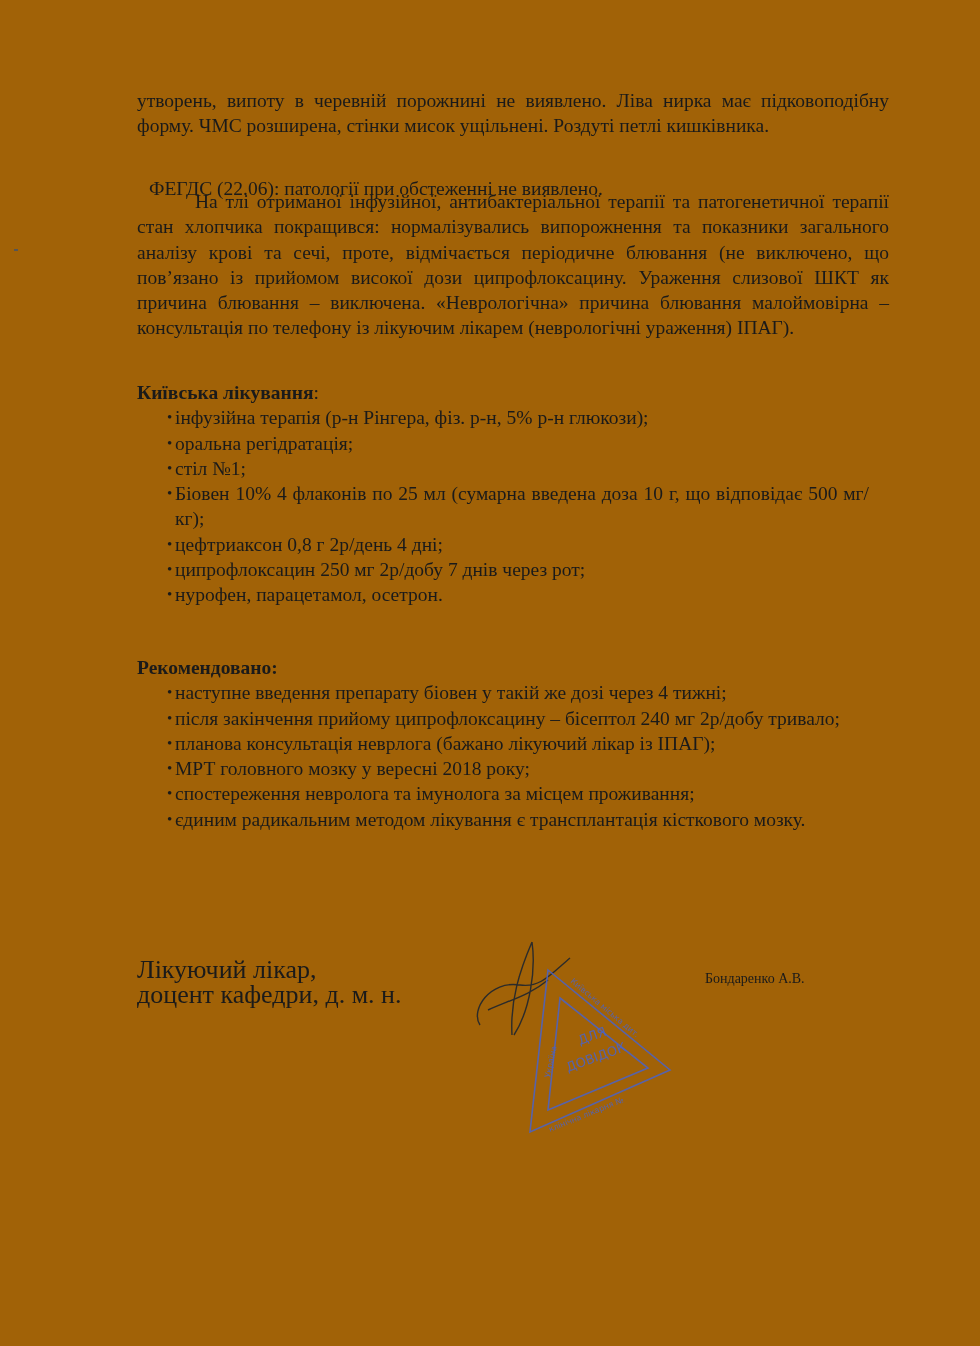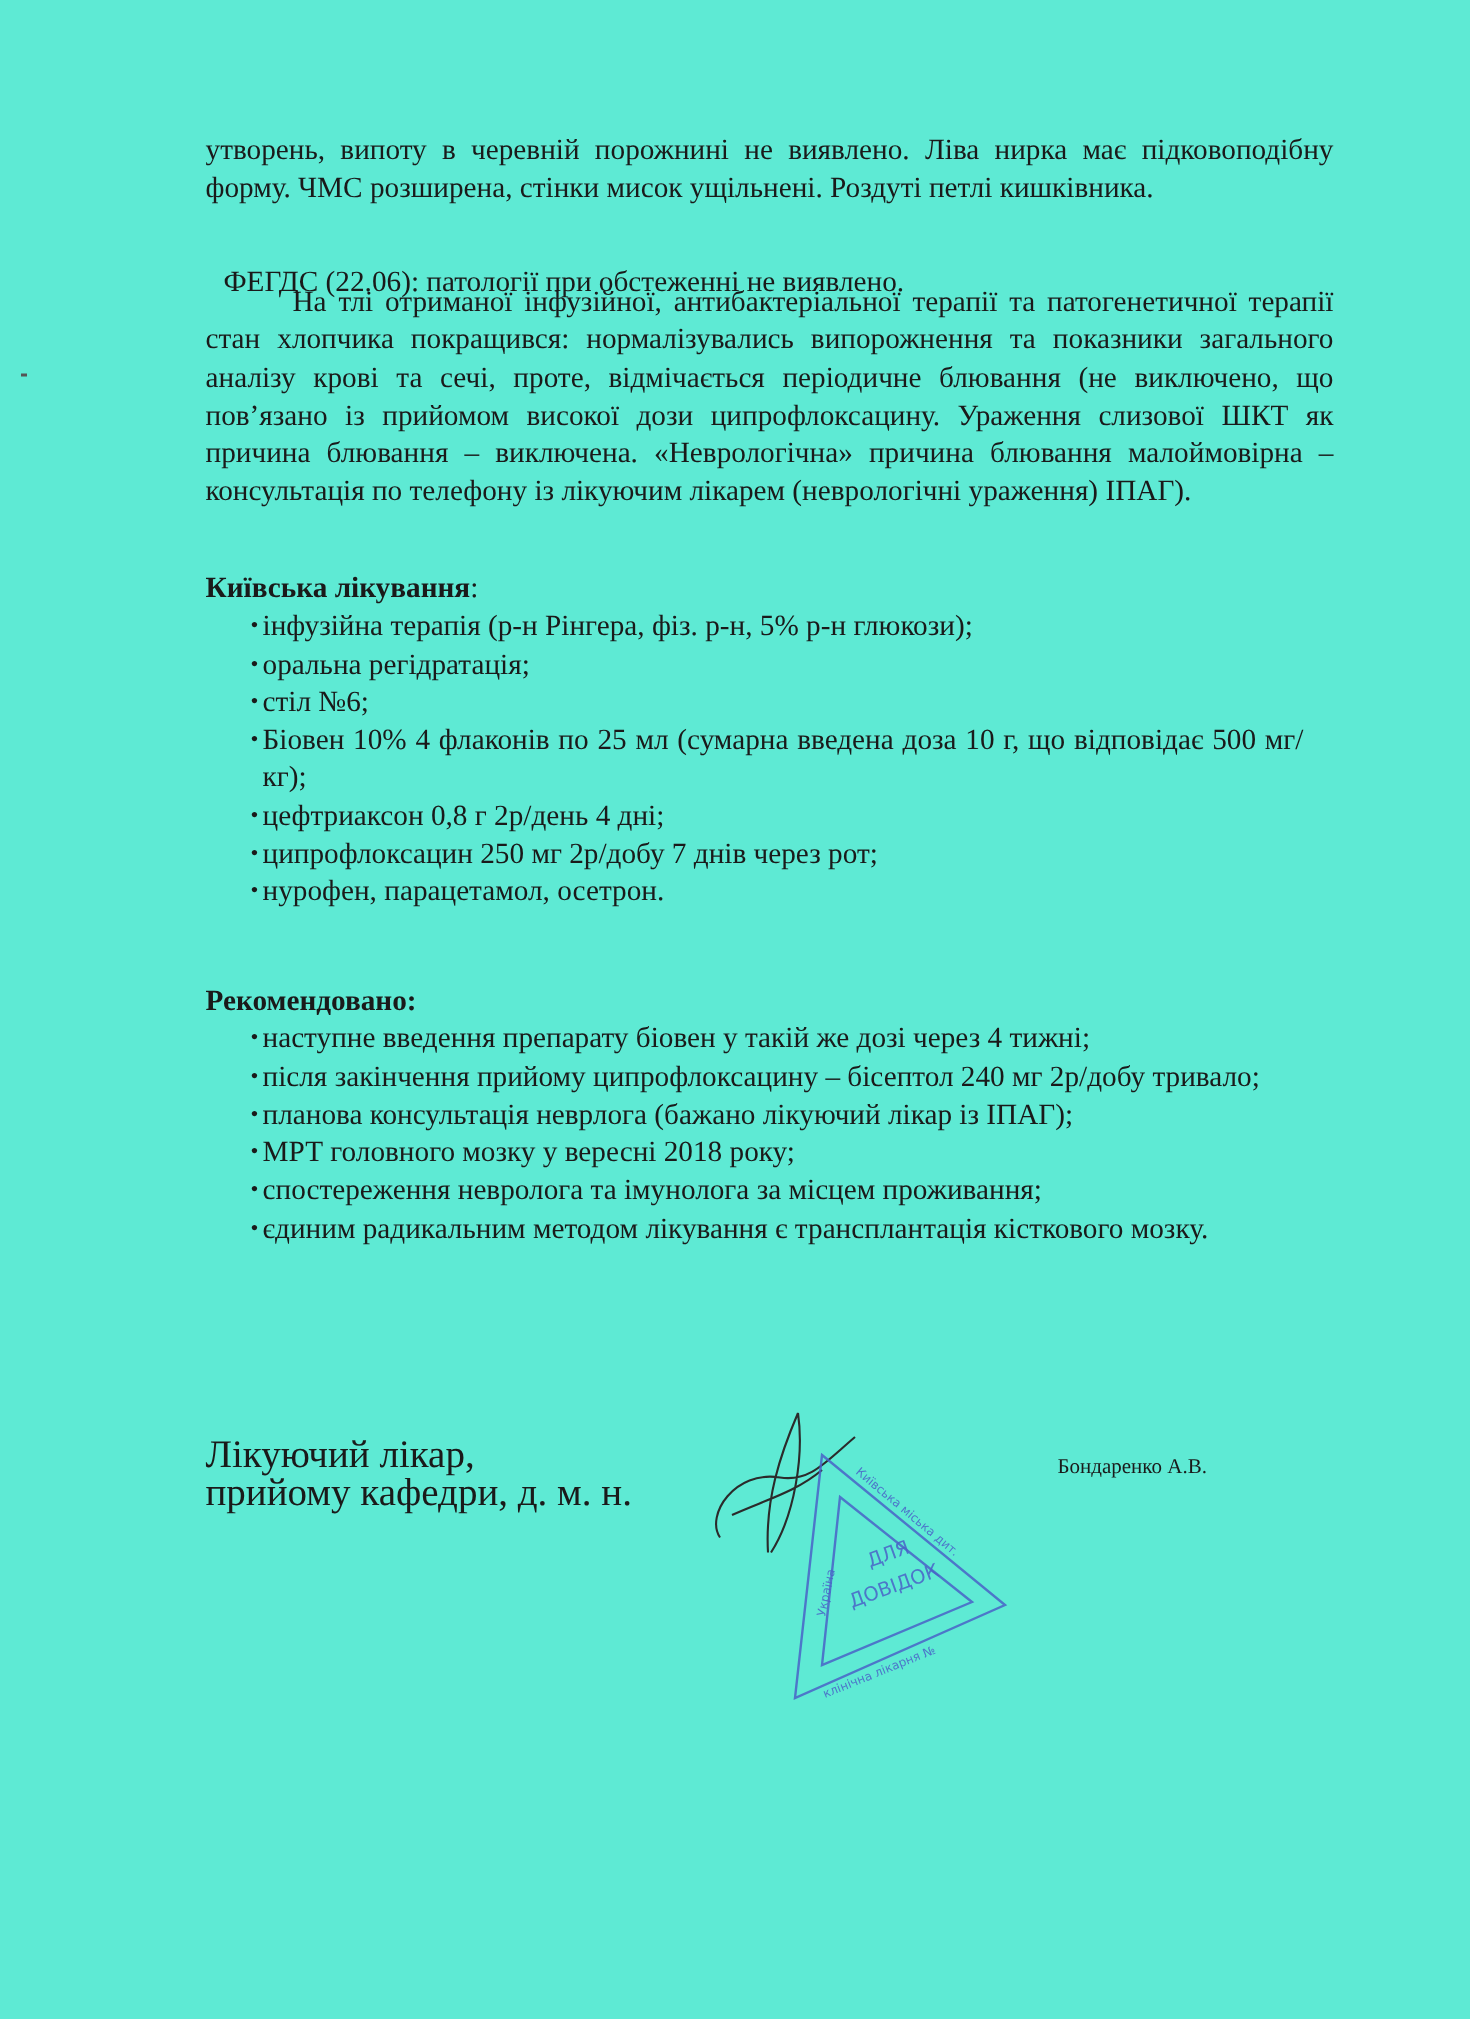--- a/index.html
+++ b/index.html
@@ -1,18 +1,18 @@
 <!DOCTYPE html>
 <html><head>
 <meta charset="utf-8">
 <style>
   html, body { margin: 0; padding: 0; background: #ffffff; }
   body { width: 980px; height: 1346px; position: relative; overflow: hidden;
          font-family: "Liberation Serif", serif; color: #1a1a1a; }
-  .page { position: absolute; left: 0; top: 0; width: 980px; height: 1346px; background: #5eead4; }
+  .page { position: absolute; left: 0; top: 0; width: 980px; height: 1346px; background: #a16207; }
   .text { position: absolute; left: 137px; width: 752px; font-size: 19.5px; line-height: 25.3px; }
   .just { text-align: justify; text-align-last: left; }
   .indent { text-indent: 58px; }
   .heading { font-weight: bold; }
   ul.bul { list-style: none; margin: 0; padding: 0; }
   ul.bul li { position: relative; padding-left: 38px; }
   ul.bul li::before { content: "\2022"; position: absolute; left: 30px; top: 0; font-size: 15px; }
   ul.bul li span { display: block; text-align: justify; text-align-last: left; }
   .sig-left { position: absolute; left: 137px; top: 957px; font-size: 26px; line-height: 25px; }
   .sig-name { position: absolute; left: 705px; top: 971px; font-size: 14px; }
@@ -36,21 +36,21 @@
   <div class="text" style="top:380px;">
     <div><span class="heading">Київська лікування</span><span>:</span></div>
     <ul class="bul">
       <li>
           <span>інфузійна терапія (р-н Рінгера, фіз. р-н, 5% р-н глюкози);</span>
         </li>
       <li>
           <span>оральна регідратація;</span>
         </li>
       <li>
-          <span>стіл №6;</span>
+          <span>стіл №1;</span>
         </li>
       <li>
           <span style="padding-right:20px;">Біовен 10% 4 флаконів по 25 мл (сумарна введена доза 10 г, що відповідає 500 мг/кг);</span>
         </li>
       <li>
           <span>цефтриаксон 0,8 г 2р/день 4 дні;</span>
         </li>
       <li>
           <span>ципрофлоксацин 250 мг 2р/добу 7 днів через рот;</span>
         </li>
@@ -79,21 +79,21 @@
           <span>спостереження невролога та імунолога за місцем проживання;</span>
         </li>
       <li>
           <span>єдиним радикальним методом лікування є трансплантація кісткового мозку.</span>
         </li>
     </ul>
   </div>
 
   <div class="sig-left">
     <div>Лікуючий лікар,</div>
-    <div>прийому кафедри, д. м. н.</div>
+    <div>доцент кафедри, д. м. н.</div>
   </div>
 
   <div class="sig-name">Бондаренко А.В.</div>
 
   <svg class="signature" viewBox="0 0 120 100">
     <path d="M62 2 C50 30, 40 60, 42 95 M62 2 C66 30, 60 70, 44 95 M10 85 C0 70, 20 40, 50 45 C70 48, 80 35, 100 18 M18 70 C40 60, 60 55, 78 40" fill="none" stroke="#2b2b2b" stroke-width="1.4"></path>
   </svg>
 
   <svg class="stamp" viewBox="0 0 160 180">
     <g fill="none" stroke="#4a63c8" stroke-width="1.6" opacity="0.85">

